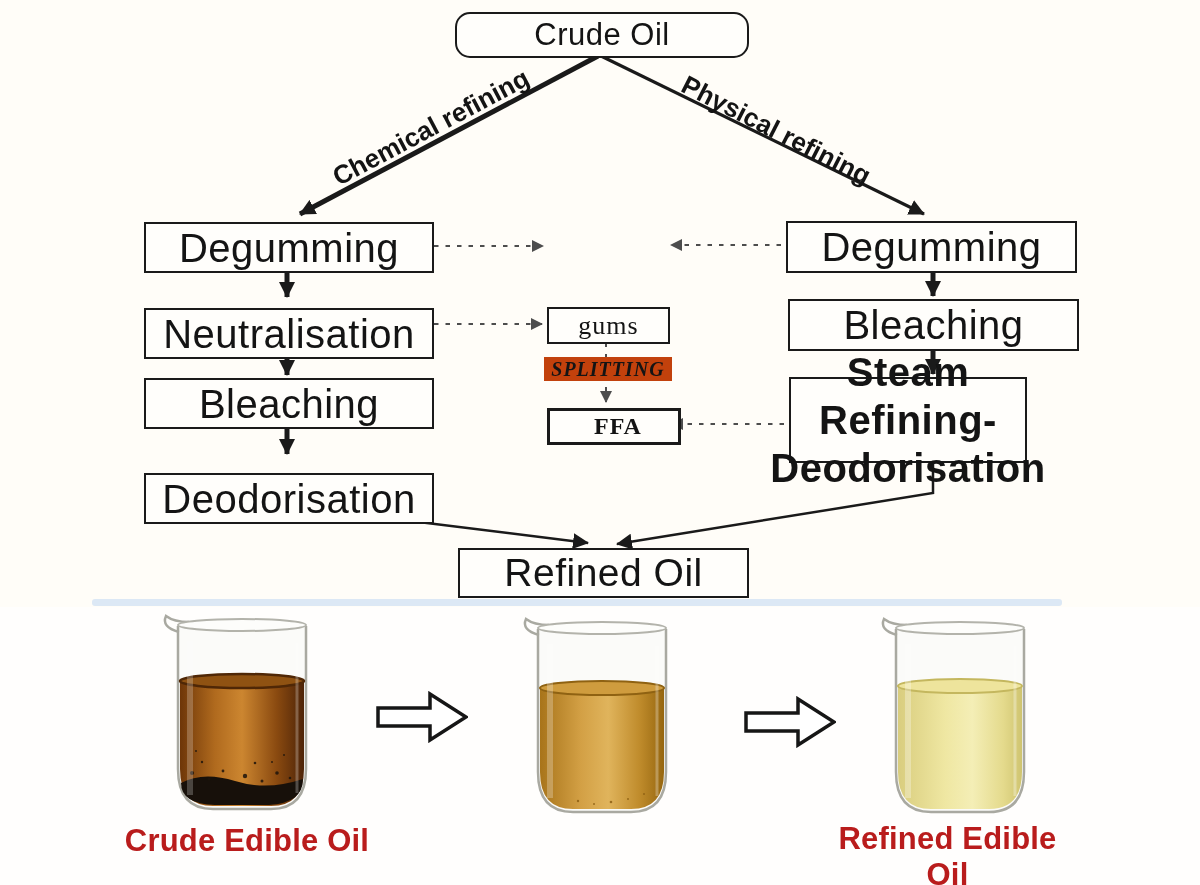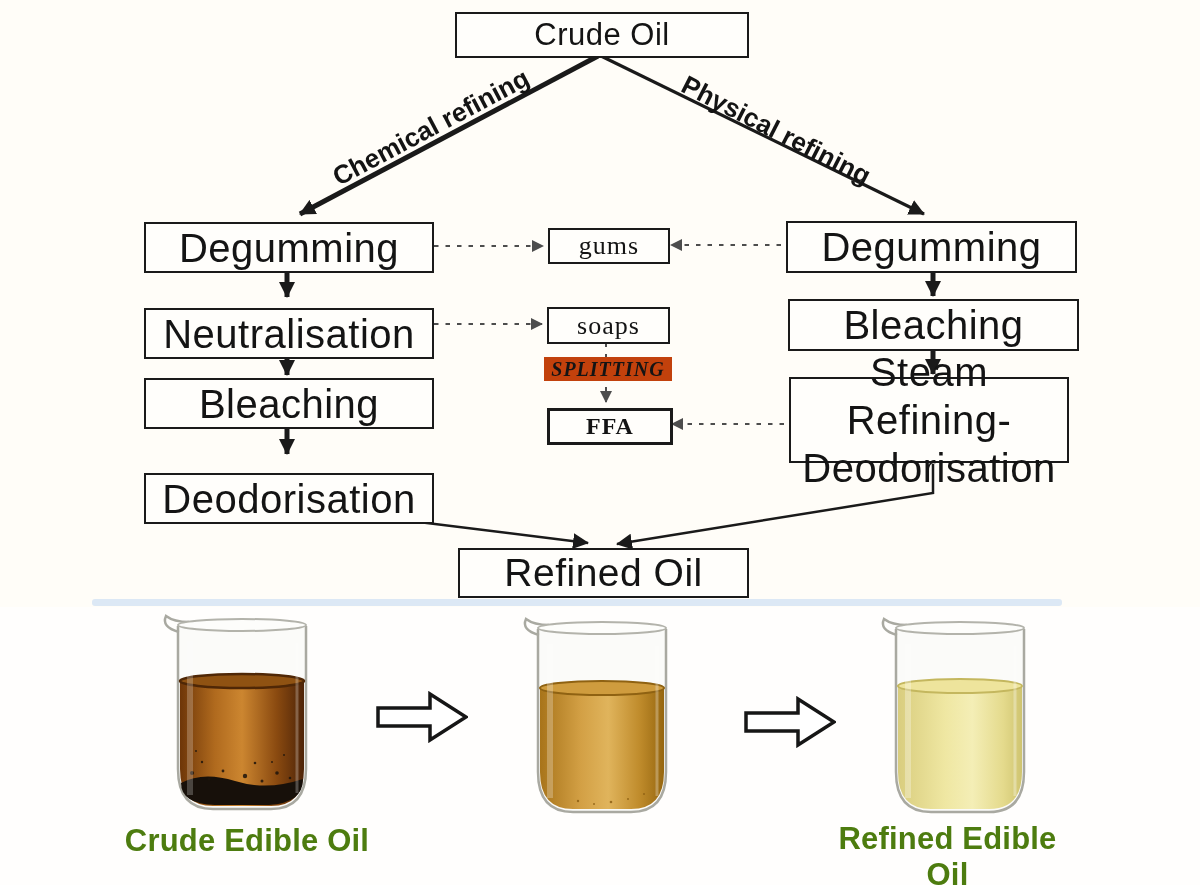--- a/index.html
+++ b/index.html
@@ -3,39 +3,39 @@
 <meta charset="utf-8">
 <style>
   html,body{margin:0;padding:0;background:#fffdf8;}
   .canvas{position:relative;width:1200px;height:885px;background:#fffdf8;overflow:hidden;
           font-family:"Liberation Sans",sans-serif;color:#141414;}
   
   .connectors{position:absolute;left:0;top:0;z-index:1;}
   .fbox{position:absolute;z-index:2;background:#fffefb;border:2.5px solid #1a1a1a;
         display:flex;align-items:center;justify-content:center;text-align:center;
         font-size:40px;letter-spacing:.5px;line-height:1.2;}
-  .fbox.thin{border-width:2px;}
-  .fbox.thick{border-width:3px;}
+  .fbox.thin{border-width:2px;border-radius:15px;}
+  .fbox.thick{border-width:3px;padding-left:8px;}
   .serifbox{font-family:"Liberation Serif",serif;font-size:26px;letter-spacing:1px;}
   .ffabox{font-family:"Liberation Serif",serif;font-weight:700;font-size:24px;letter-spacing:1px;}
   .branch-label{position:absolute;z-index:2;font-size:26px;font-weight:600;white-space:nowrap;}
   .branch-label.left{left:322px;top:112px;transform:rotate(-28deg);transform-origin:center;}
   .branch-label.right{left:672px;top:115px;transform:rotate(27deg);transform-origin:center;}
   .splitting{position:absolute;z-index:3;left:544px;top:357px;width:128px;height:24px;
              background:#c2410c;display:flex;align-items:center;justify-content:center;
              font-family:"Liberation Serif",serif;font-style:italic;font-weight:700;
              font-size:20px;letter-spacing:1px;}
   
   .photo-strip{position:absolute;left:0;top:607px;width:1200px;height:278px;background:#fffefd;z-index:0;}
   .divider{position:absolute;left:92px;top:599px;width:970px;height:7px;background:#dce8f5;
            border-radius:3px;z-index:1;}
   .beaker{position:absolute;z-index:2;}
   .parrow{position:absolute;z-index:2;}
   .photo-label{position:absolute;z-index:2;font-size:31px;font-weight:700;text-align:center;
-               letter-spacing:.2px;color:#4d7c0f;}
+               letter-spacing:.2px;color:#b91c1c;}
   .pl1{left:122px;top:823px;width:250px;}
   .pl2{left:483px;top:827px;width:250px;}
   .pl3{left:815px;top:821px;width:265px;}
 </style>
 </head>
 <body>
 
 <div class="canvas">
 
   <svg class="connectors" width="1200" height="885">
@@ -73,24 +73,23 @@
   <div class="branch-label left">Chemical refining</div>
   <div class="branch-label right">Physical refining</div>
 
   <div class="fbox" style="left:144px;top:222px;width:286px;height:47px;">Degumming</div>
   <div class="fbox" style="left:144px;top:308px;width:286px;height:47px;">Neutralisation</div>
   <div class="fbox" style="left:144px;top:378px;width:286px;height:47px;">Bleaching</div>
   <div class="fbox" style="left:144px;top:457px;width:286px;height:47px;margin-top:16px;">Deodorisation</div>
 
   <div class="fbox" style="left:786px;top:221px;width:287px;height:48px;">Degumming</div>
   <div class="fbox" style="left:788px;top:299px;width:287px;height:48px;">Bleaching</div>
-  <div class="fbox" style="left:789px;top:377px;width:280px;height:86px;padding:16px 10px;box-sizing:border-box;">Steam Refining-Deodorisation</div>
+  <div class="fbox" style="left:789px;top:377px;width:238px;height:86px;padding:16px 10px;box-sizing:border-box;font-weight:bold;">Steam Refining-Deodorisation</div>
 
-  <div class="fbox thin serifbox" style="left:548px;top:228px;width:118px;height:32px;">gums</div>
-  <div class="fbox serifbox" style="left:547px;top:307px;width:119px;height:33px;">soaps</div>
+  <div class="fbox serifbox" style="left:547px;top:307px;width:119px;height:33px;">gums</div>
   <div class="splitting">SPLITTING</div>
   <div class="fbox thick ffabox" style="left:547px;top:408px;width:120px;height:31px;">FFA</div>
 
   <div class="fbox" style="left:458px;top:548px;width:287px;height:46px;font-size:39px;">Refined Oil</div>
 
   <div class="photo-strip"></div>
   <div class="divider"></div>
 
   <svg class="beaker" style="left:156px;top:613px;" width="172" height="204" viewBox="0 0 172 204">
     <defs>

